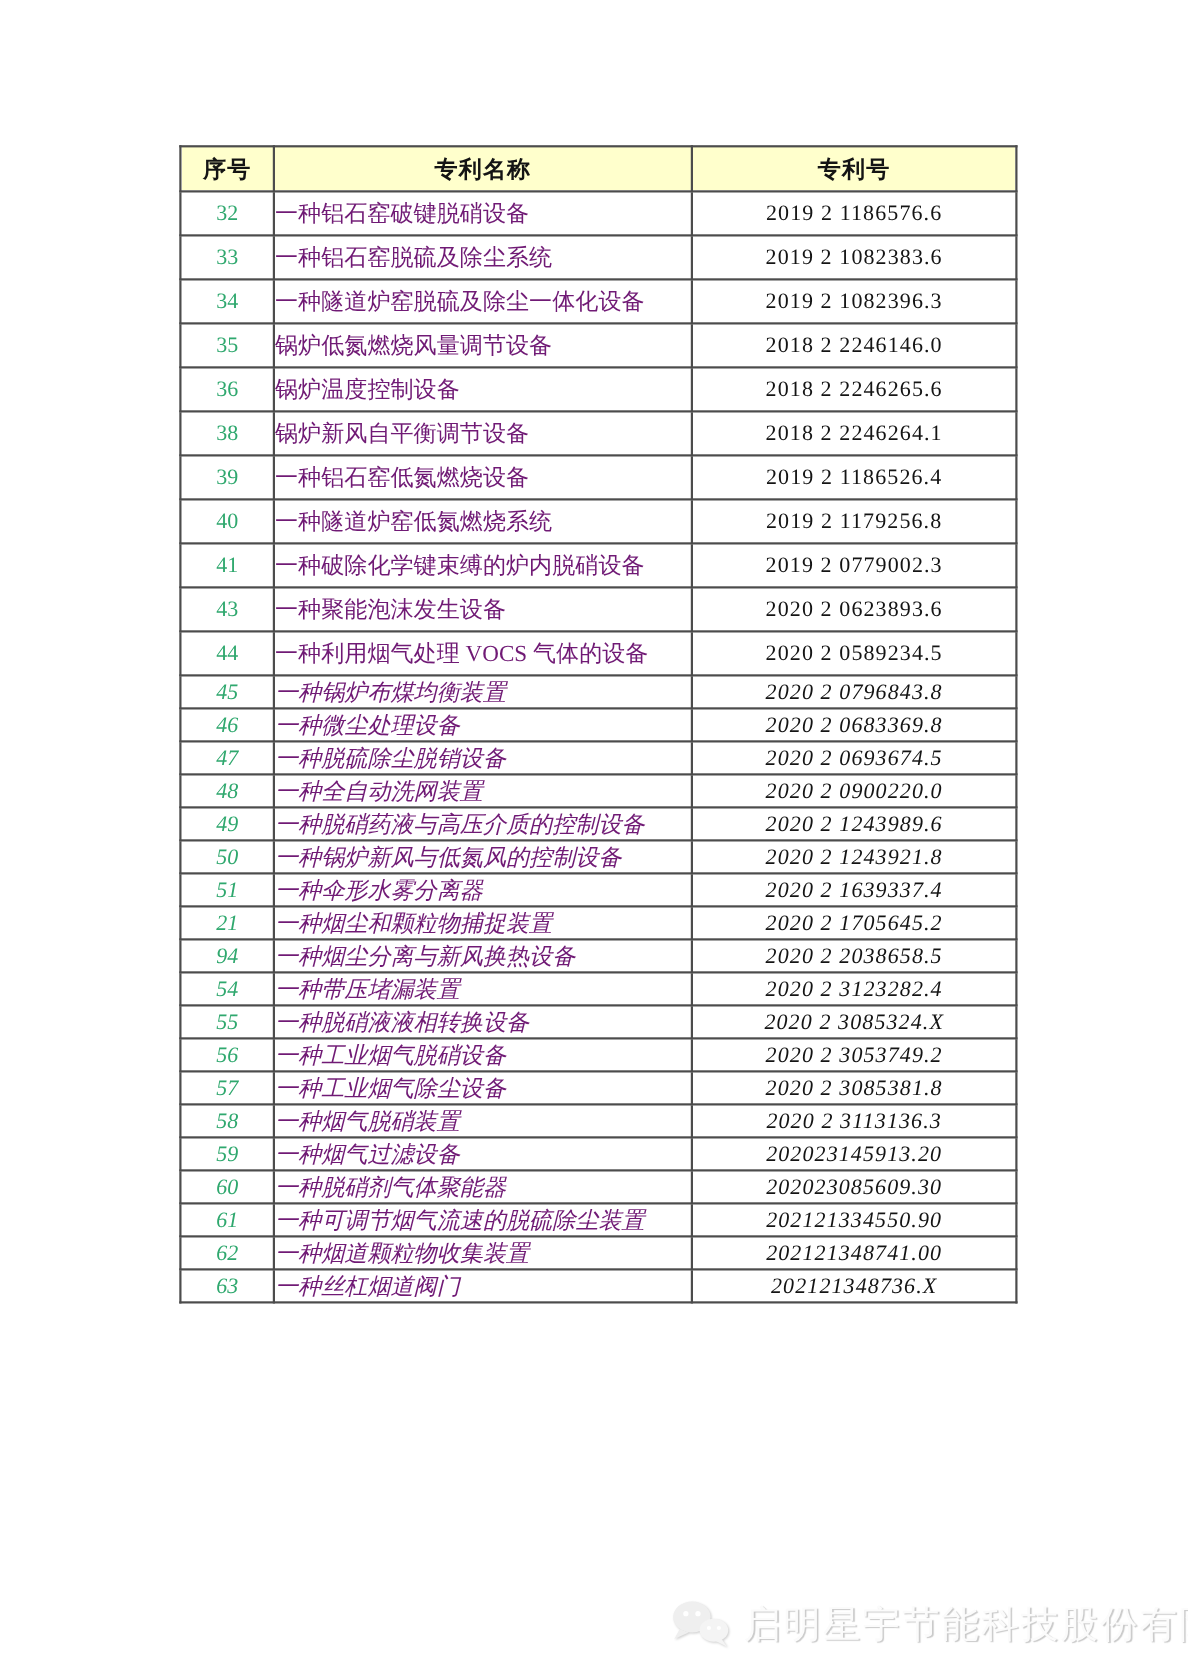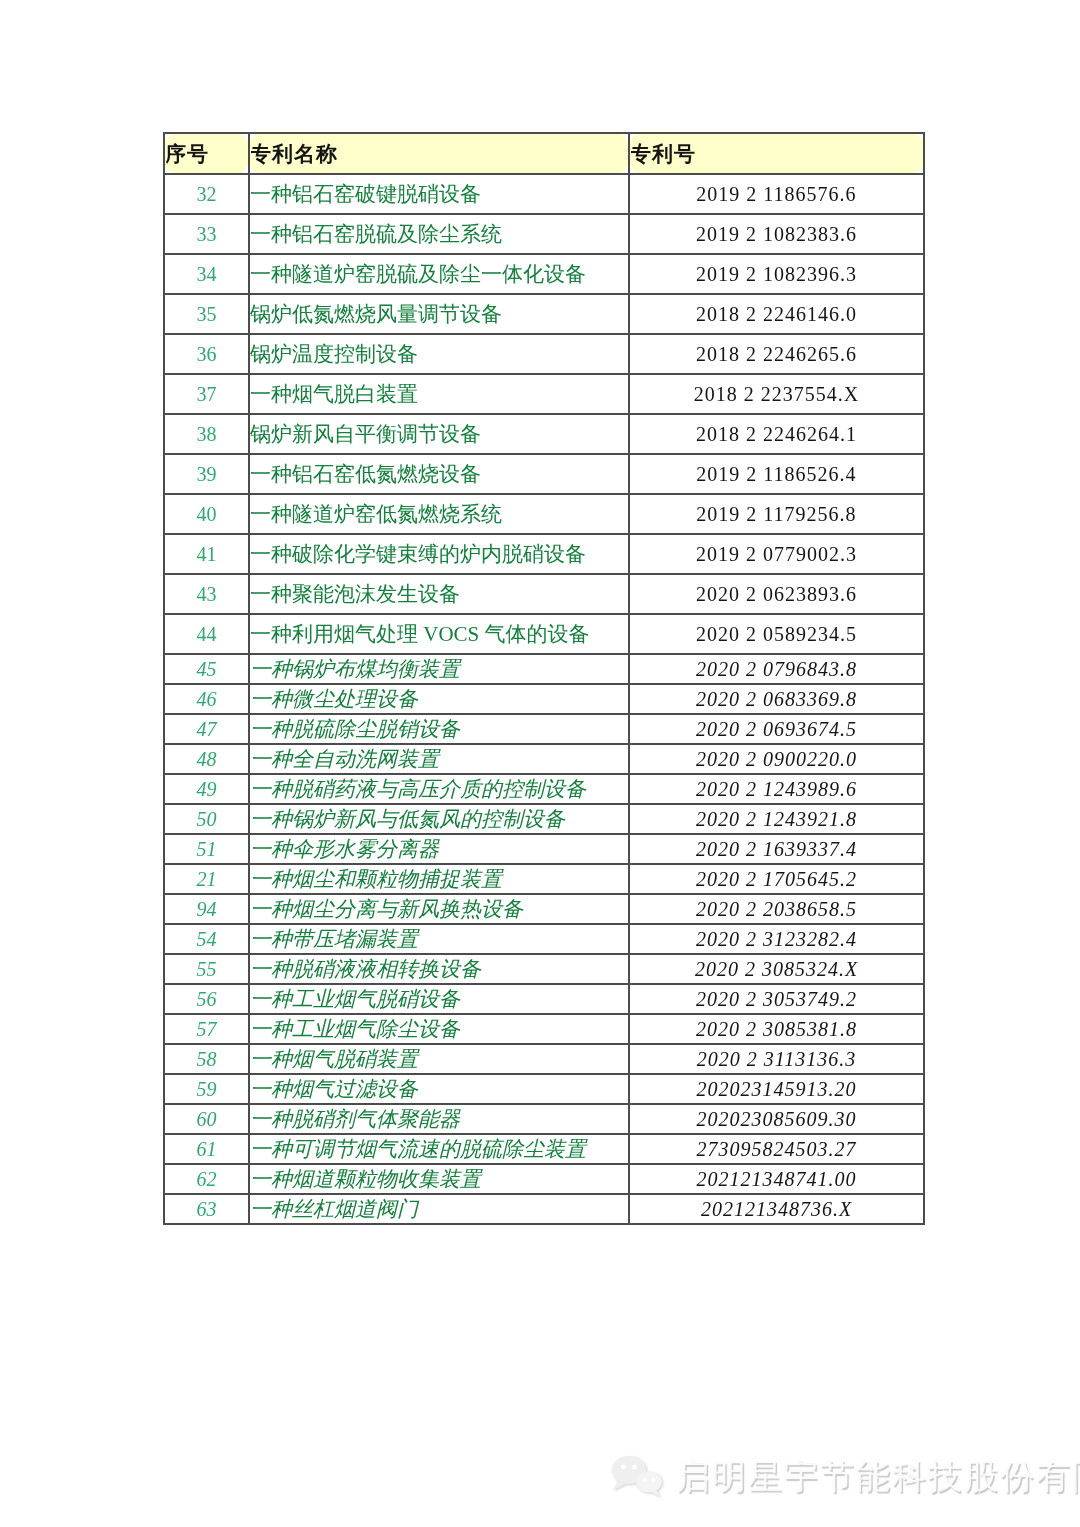--- a/index.html
+++ b/index.html
@@ -34,38 +34,37 @@
     overflow: hidden;
     white-space: nowrap;
   }
 
   table.patent-table th {
     background: #ffffcc;
     height: 39px;
     font-size: 21px;
     font-weight: bold;
     color: #141414;
-    text-align: left;
+    text-align: center;
     letter-spacing: 1px;
-    border-radius: 14px;
   }
 
   tr.tall  td { height: 38px; }
   tr.short td { height: 25px; font-style: italic; }
 
   td.col-no {
     color: #2fa86e;
     text-align: center;
     font-size: 20px;
   }
   td.col-name {
     text-align: left;
     padding-left: 14px;
     font-size: 21px;
-    color: #15803d;
+    color: #701a75;
     margin-left: 21px;
   }
   td.col-number {
     text-align: center;
     font-size: 20px;
     color: #141414;
     letter-spacing: 1px;
     margin-top: 24px;
   }
 
@@ -127,25 +126,20 @@
     <td class="col-no">35</td>
     <td class="col-name">锅炉低氮燃烧风量调节设备</td>
     <td class="col-number">2018 2 2246146.0</td>
   </tr>
       <tr class="tall">
     <td class="col-no">36</td>
     <td class="col-name">锅炉温度控制设备</td>
     <td class="col-number">2018 2 2246265.6</td>
   </tr>
       <tr class="tall">
-    <td class="col-no">37</td>
-    <td class="col-name">一种烟气脱白装置</td>
-    <td class="col-number">2018 2 2237554.X</td>
-  </tr>
-      <tr class="tall">
     <td class="col-no">38</td>
     <td class="col-name">锅炉新风自平衡调节设备</td>
     <td class="col-number">2018 2 2246264.1</td>
   </tr>
       <tr class="tall">
     <td class="col-no">39</td>
     <td class="col-name">一种铝石窑低氮燃烧设备</td>
     <td class="col-number">2019 2 1186526.4</td>
   </tr>
       <tr class="tall">
@@ -244,21 +238,21 @@
     <td class="col-number">202023145913.20</td>
   </tr>
       <tr class="short">
     <td class="col-no">60</td>
     <td class="col-name">一种脱硝剂气体聚能器</td>
     <td class="col-number">202023085609.30</td>
   </tr>
       <tr class="short">
     <td class="col-no">61</td>
     <td class="col-name">一种可调节烟气流速的脱硫除尘装置</td>
-    <td class="col-number">273095824503.27</td>
+    <td class="col-number">202121334550.90</td>
   </tr>
       <tr class="short">
     <td class="col-no">62</td>
     <td class="col-name">一种烟道颗粒物收集装置</td>
     <td class="col-number">202121348741.00</td>
   </tr>
       <tr class="short">
     <td class="col-no">63</td>
     <td class="col-name">一种丝杠烟道阀门</td>
     <td class="col-number">202121348736.X</td>

